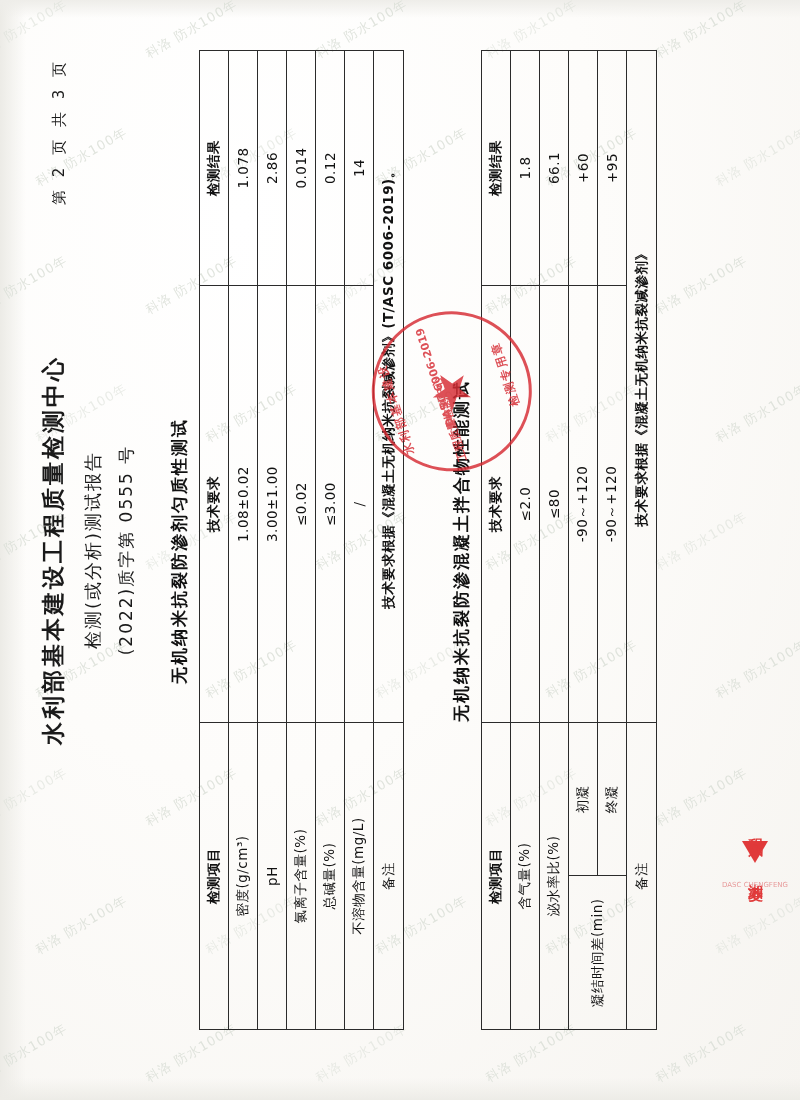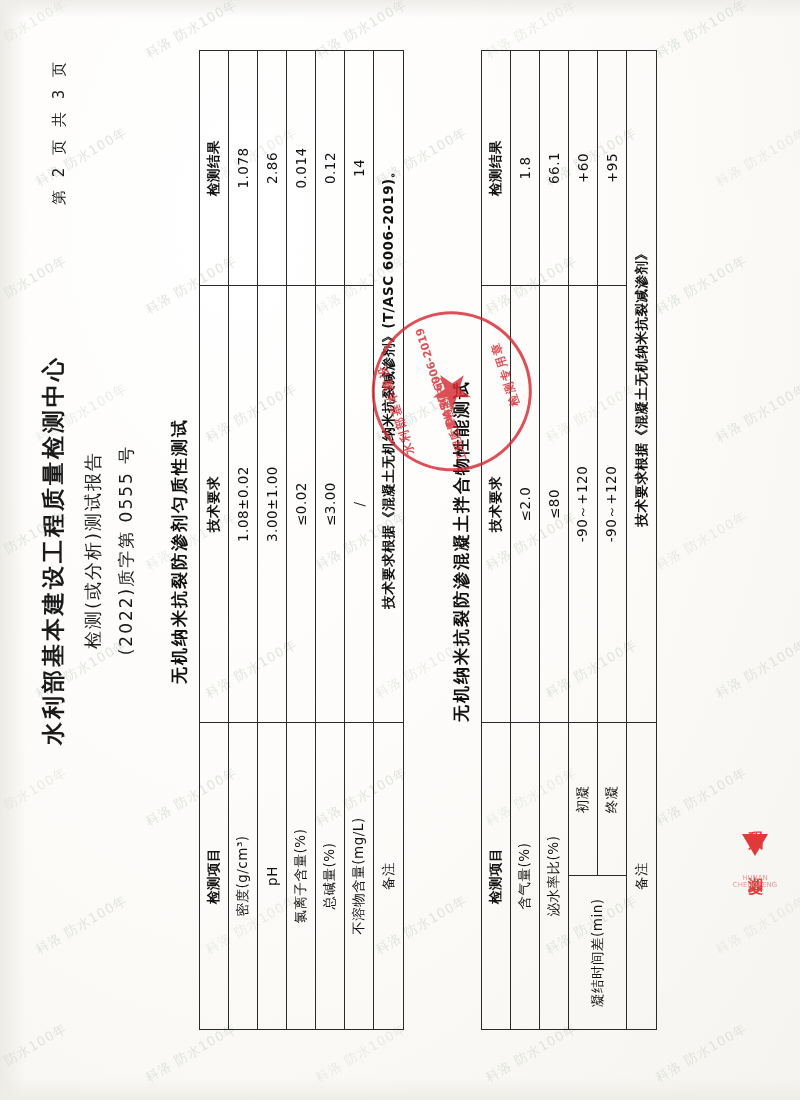--- a/index.html
+++ b/index.html
@@ -384,15 +384,15 @@
         <div class="arc-bottom">检测专用章</div>
       </div>
     </div>
 
   </div>
 
   <div id="corner-logo">
     <span class="cl-text">程风</span>
     <div class="cl-mark"></div>
     <div class="cl-text">湘菱</div>
-    <div class="cl-small">HUNAN CHENGFENG</div>
+    <div class="cl-small">DASC CHENGFENG</div>
   </div>
 </div>
 
 </body></html>

